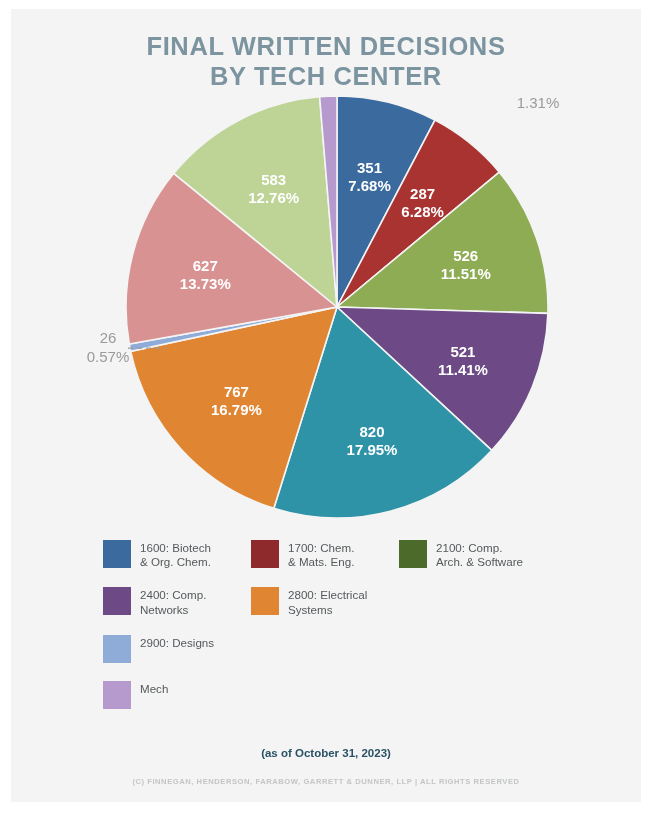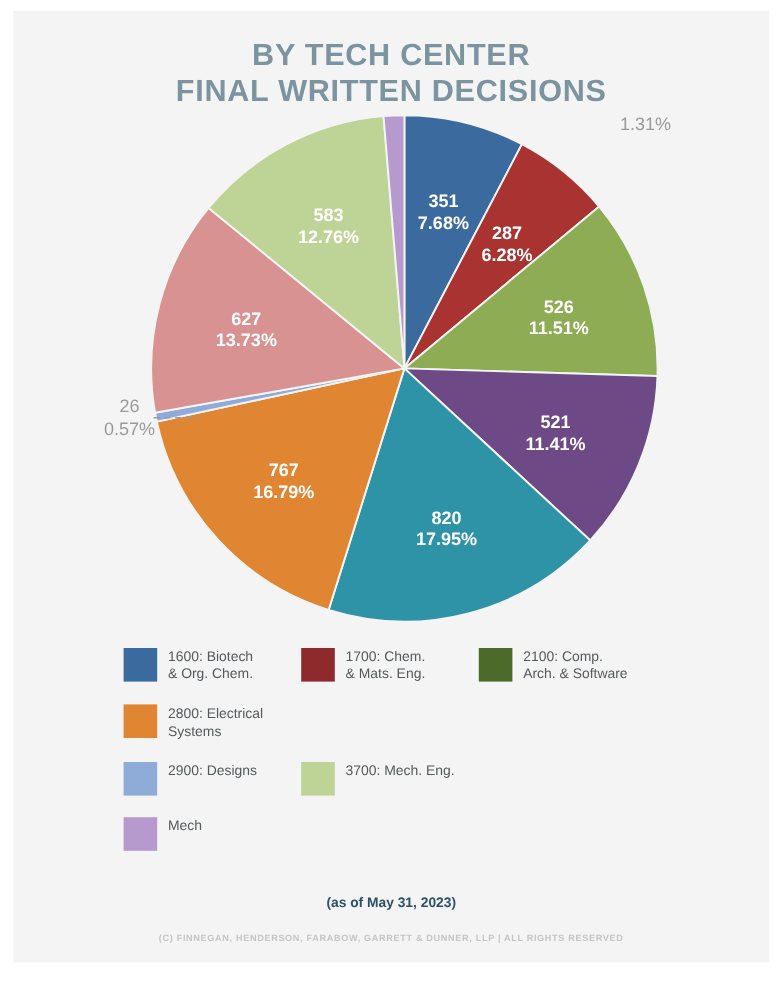--- a/index.html
+++ b/index.html
@@ -132,22 +132,22 @@
     font-weight: bold;
   }
 </style>
 </head>
 <body>
 
 <div id="page">
   <div id="card">
 
     <div id="title-block">
+      <span class="title-line">FINAL WRITTEN DECISIONS</span>
       <span class="title-line">BY TECH CENTER</span>
-      <span class="title-line">FINAL WRITTEN DECISIONS</span>
     </div>
 
     <div id="chart-area">
       <svg id="pie-svg" width="630" height="440" viewBox="0 0 630 440">
         <g id="slices">
             <path d="M 326 212 L 326.00 1.00 A 211 211 0 0 1 423.96 25.12 Z" fill="#3a6a9e" stroke="#f4f4f4" stroke-width="1.6"></path>
             <path d="M 326 212 L 423.96 25.12 A 211 211 0 0 1 488.30 77.16 Z" fill="#a83331" stroke="#f4f4f4" stroke-width="1.6"></path>
             <path d="M 326 212 L 488.30 77.16 A 211 211 0 0 1 536.90 218.38 Z" fill="#8dac54" stroke="#f4f4f4" stroke-width="1.6"></path>
             <path d="M 326 212 L 536.90 218.38 A 211 211 0 0 1 480.83 355.34 Z" fill="#6d4a86" stroke="#f4f4f4" stroke-width="1.6"></path>
             <path d="M 326 212 L 480.83 355.34 A 211 211 0 0 1 262.84 413.33 Z" fill="#2f93a8" stroke="#f4f4f4" stroke-width="1.6"></path>
@@ -189,40 +189,41 @@
 &amp; Mats. Eng.</span>
           </div>
           <div class="legend-item">
             <span class="legend-swatch" style="background: rgb(76, 107, 43);"></span>
             <span class="legend-text">2100: Comp.
 Arch. &amp; Software</span>
           </div>
         </div>
         <div class="legend-row">
           <div class="legend-item">
+            <span class="legend-swatch" style="background: rgb(109, 74, 134);"></span>
+            <span class="legend-text">2400: Comp.
+Networks</span>
+          </div>
+          <div class="legend-item">
             <span class="legend-swatch" style="background: rgb(224, 134, 50);"></span>
             <span class="legend-text">2800: Electrical
 Systems</span>
           </div>
         </div>
         <div class="legend-row">
           <div class="legend-item">
             <span class="legend-swatch" style="background: rgb(143, 171, 216);"></span>
             <span class="legend-text">2900: Designs</span>
           </div>
-          <div class="legend-item">
-            <span class="legend-swatch" style="background: rgb(190, 211, 150);"></span>
-            <span class="legend-text">3700: Mech. Eng.</span>
-          </div>
         </div>
         <div class="legend-row">
           <div class="legend-item">
             <span class="legend-swatch" style="background: rgb(182, 153, 205);"></span>
             <span class="legend-text">Mech</span>
           </div>
         </div>
       </div>
 
-    <div id="asof">(as of May 31, 2023)</div>
+    <div id="asof">(as of October 31, 2023)</div>
     <div id="copyright">(C) FINNEGAN, HENDERSON, FARABOW, GARRETT &amp; DUNNER, LLP | ALL RIGHTS RESERVED</div>
 
   </div>
 </div>
 
 </body></html>

